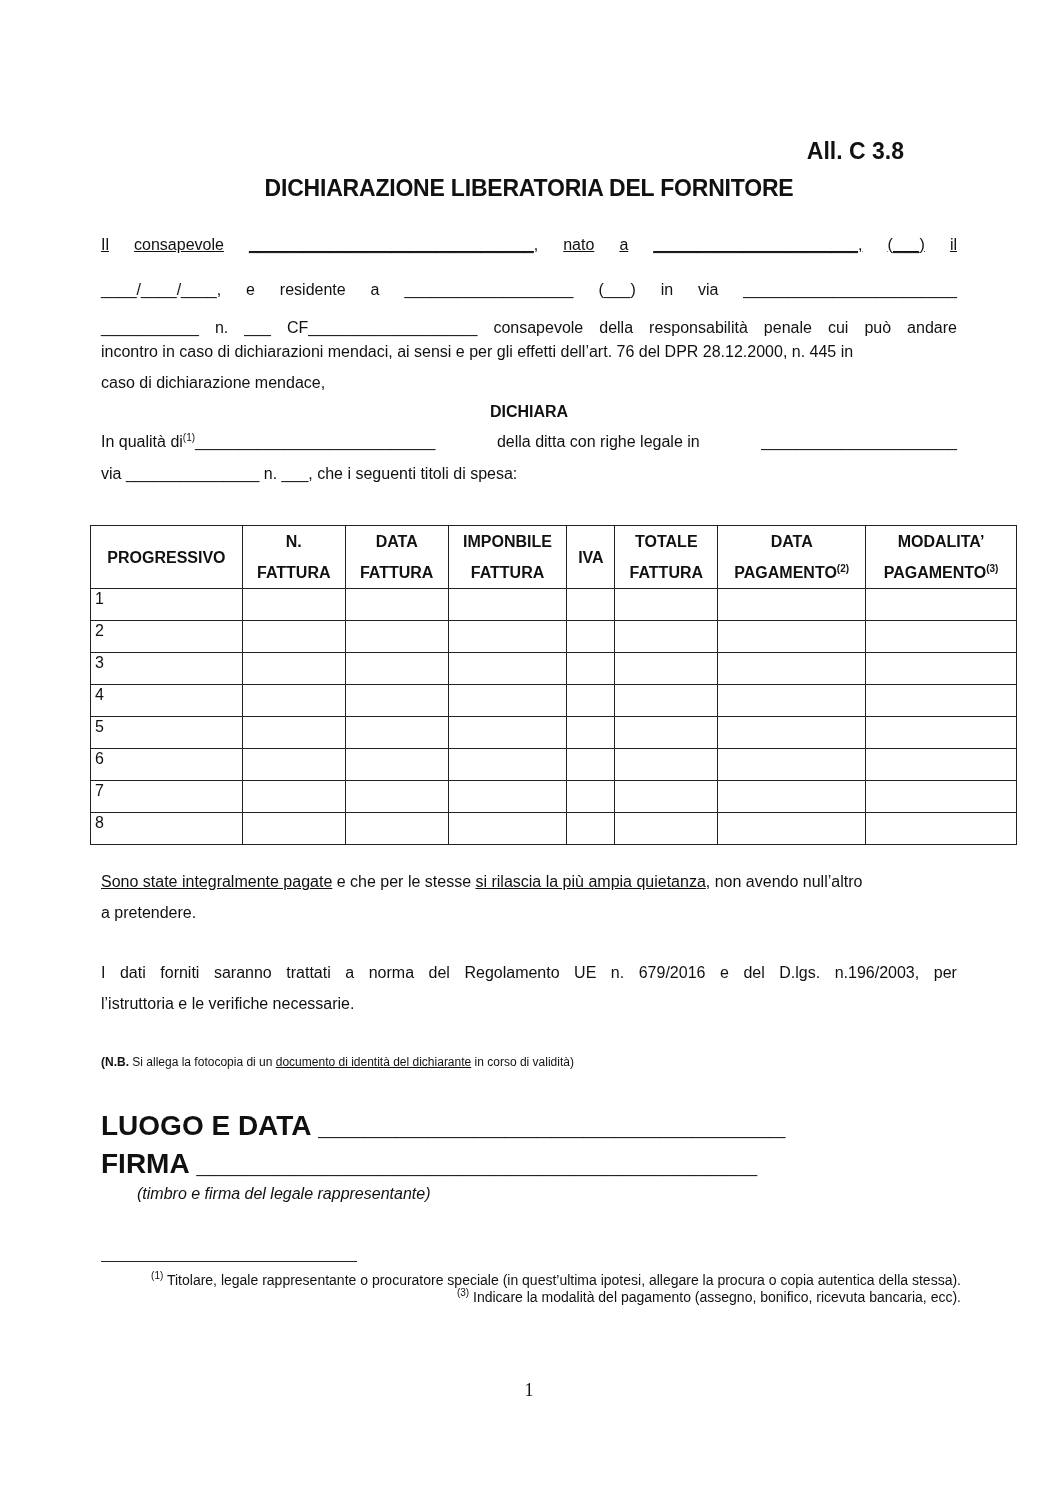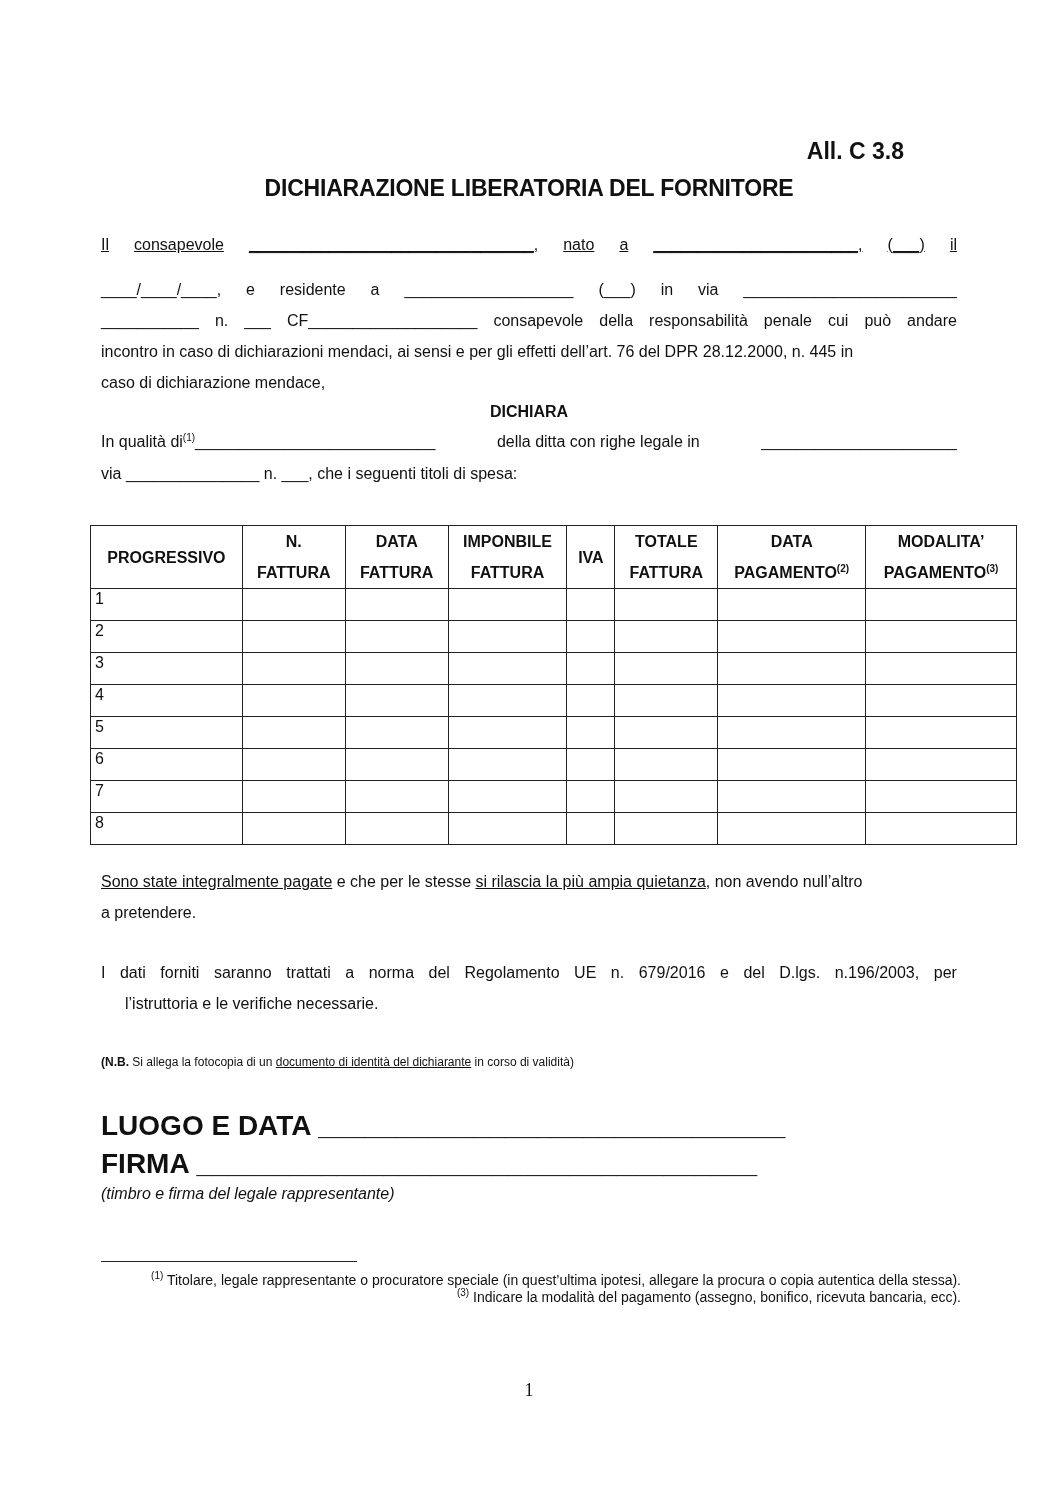--- a/index.html
+++ b/index.html
@@ -42,21 +42,21 @@
     <span>____/____/____,</span>
     <span>e</span>
     <span>residente</span>
     <span>a</span>
     <span>___________________</span>
     <span>(___)</span>
     <span>in</span>
     <span>via</span>
     <span>________________________</span>
   </div>
-<div class="abs line justify" style="top:312px;gap:10px;">
+<div class="abs line justify" style="top:319px;gap:10px;">
     <span>___________</span>
     <span>n.</span>
     <span>___</span>
     <span>CF___________________</span>
     <span>consapevole</span>
     <span>della</span>
     <span>responsabilità</span>
     <span>penale</span>
     <span>cui</span>
     <span>può</span>
@@ -198,29 +198,29 @@
     <span>Regolamento</span>
     <span>UE</span>
     <span>n.</span>
     <span>679/2016</span>
     <span>e</span>
     <span>del</span>
     <span>D.lgs.</span>
     <span>n.196/2003,</span>
     <span>per</span>
   </div>
-<div class="abs line" style="top:995px;margin-left:24px;">l’istruttoria e le verifiche necessarie.</div>
+<div class="abs line" style="top:995px;">l’istruttoria e le verifiche necessarie.</div>
 
 <div class="abs line" style="top:1055px; font-size:12px;">
   <b>(N.B.</b><span> Si allega la fotocopia di un </span><u>documento di identità del dichiarante</u><span> in corso di validità)</span>
 </div>
 
 <div class="abs sig" style="top:1110px;">LUOGO E DATA ______________________________</div>
 <div class="abs sig" style="top:1148px;">FIRMA ____________________________________</div>
-<div class="abs line italic" style="top:1185px;">(timbro e firma del legale rappresentante)</div>
+<div class="abs line italic" style="top:1185px;margin-left:36px;">(timbro e firma del legale rappresentante)</div>
 
 <div class="abs fn-rule"></div>
 <div class="abs fn" style="top:1272px;text-align:right;" id="footnotes">
     <div><sup>(1)</sup><span> Titolare, legale rappresentante o procuratore speciale (in quest’ultima ipotesi, allegare la procura o copia autentica della stessa).</span></div>
     <div><sup>(3)</sup><span> Indicare la modalità del pagamento (assegno, bonifico, ricevuta bancaria, ecc).</span></div>
   </div>
 
 <div class="abs pagenum">1</div>
 
 </body></html>

